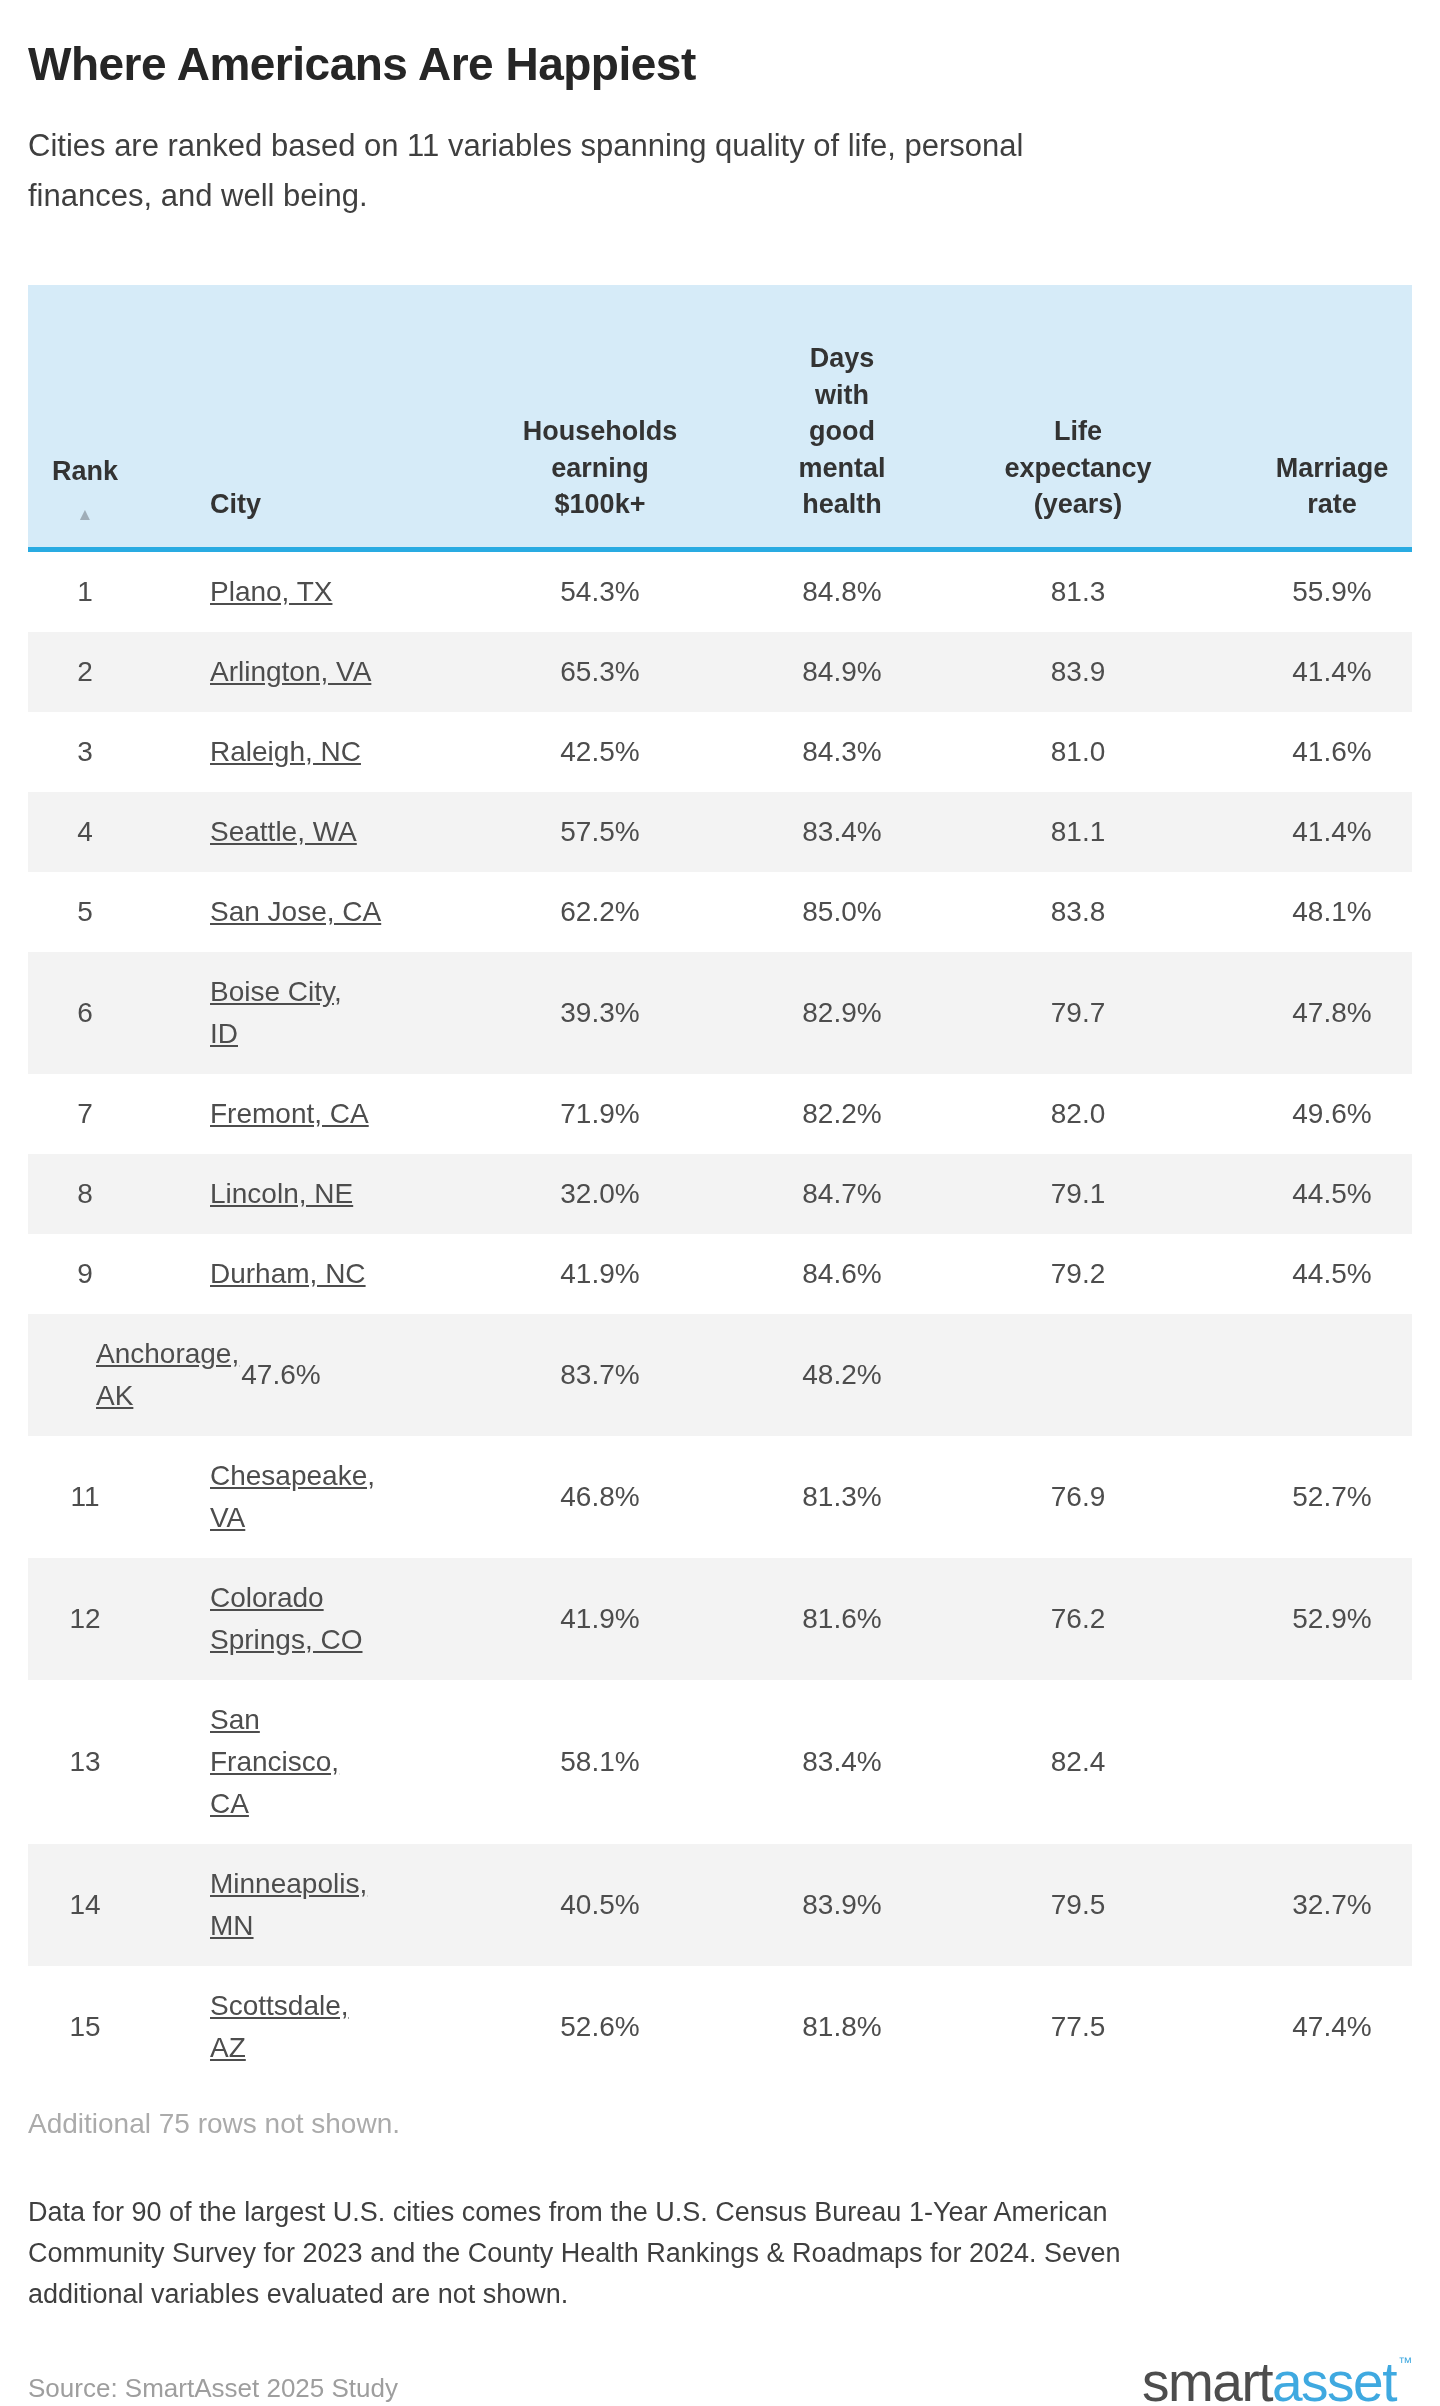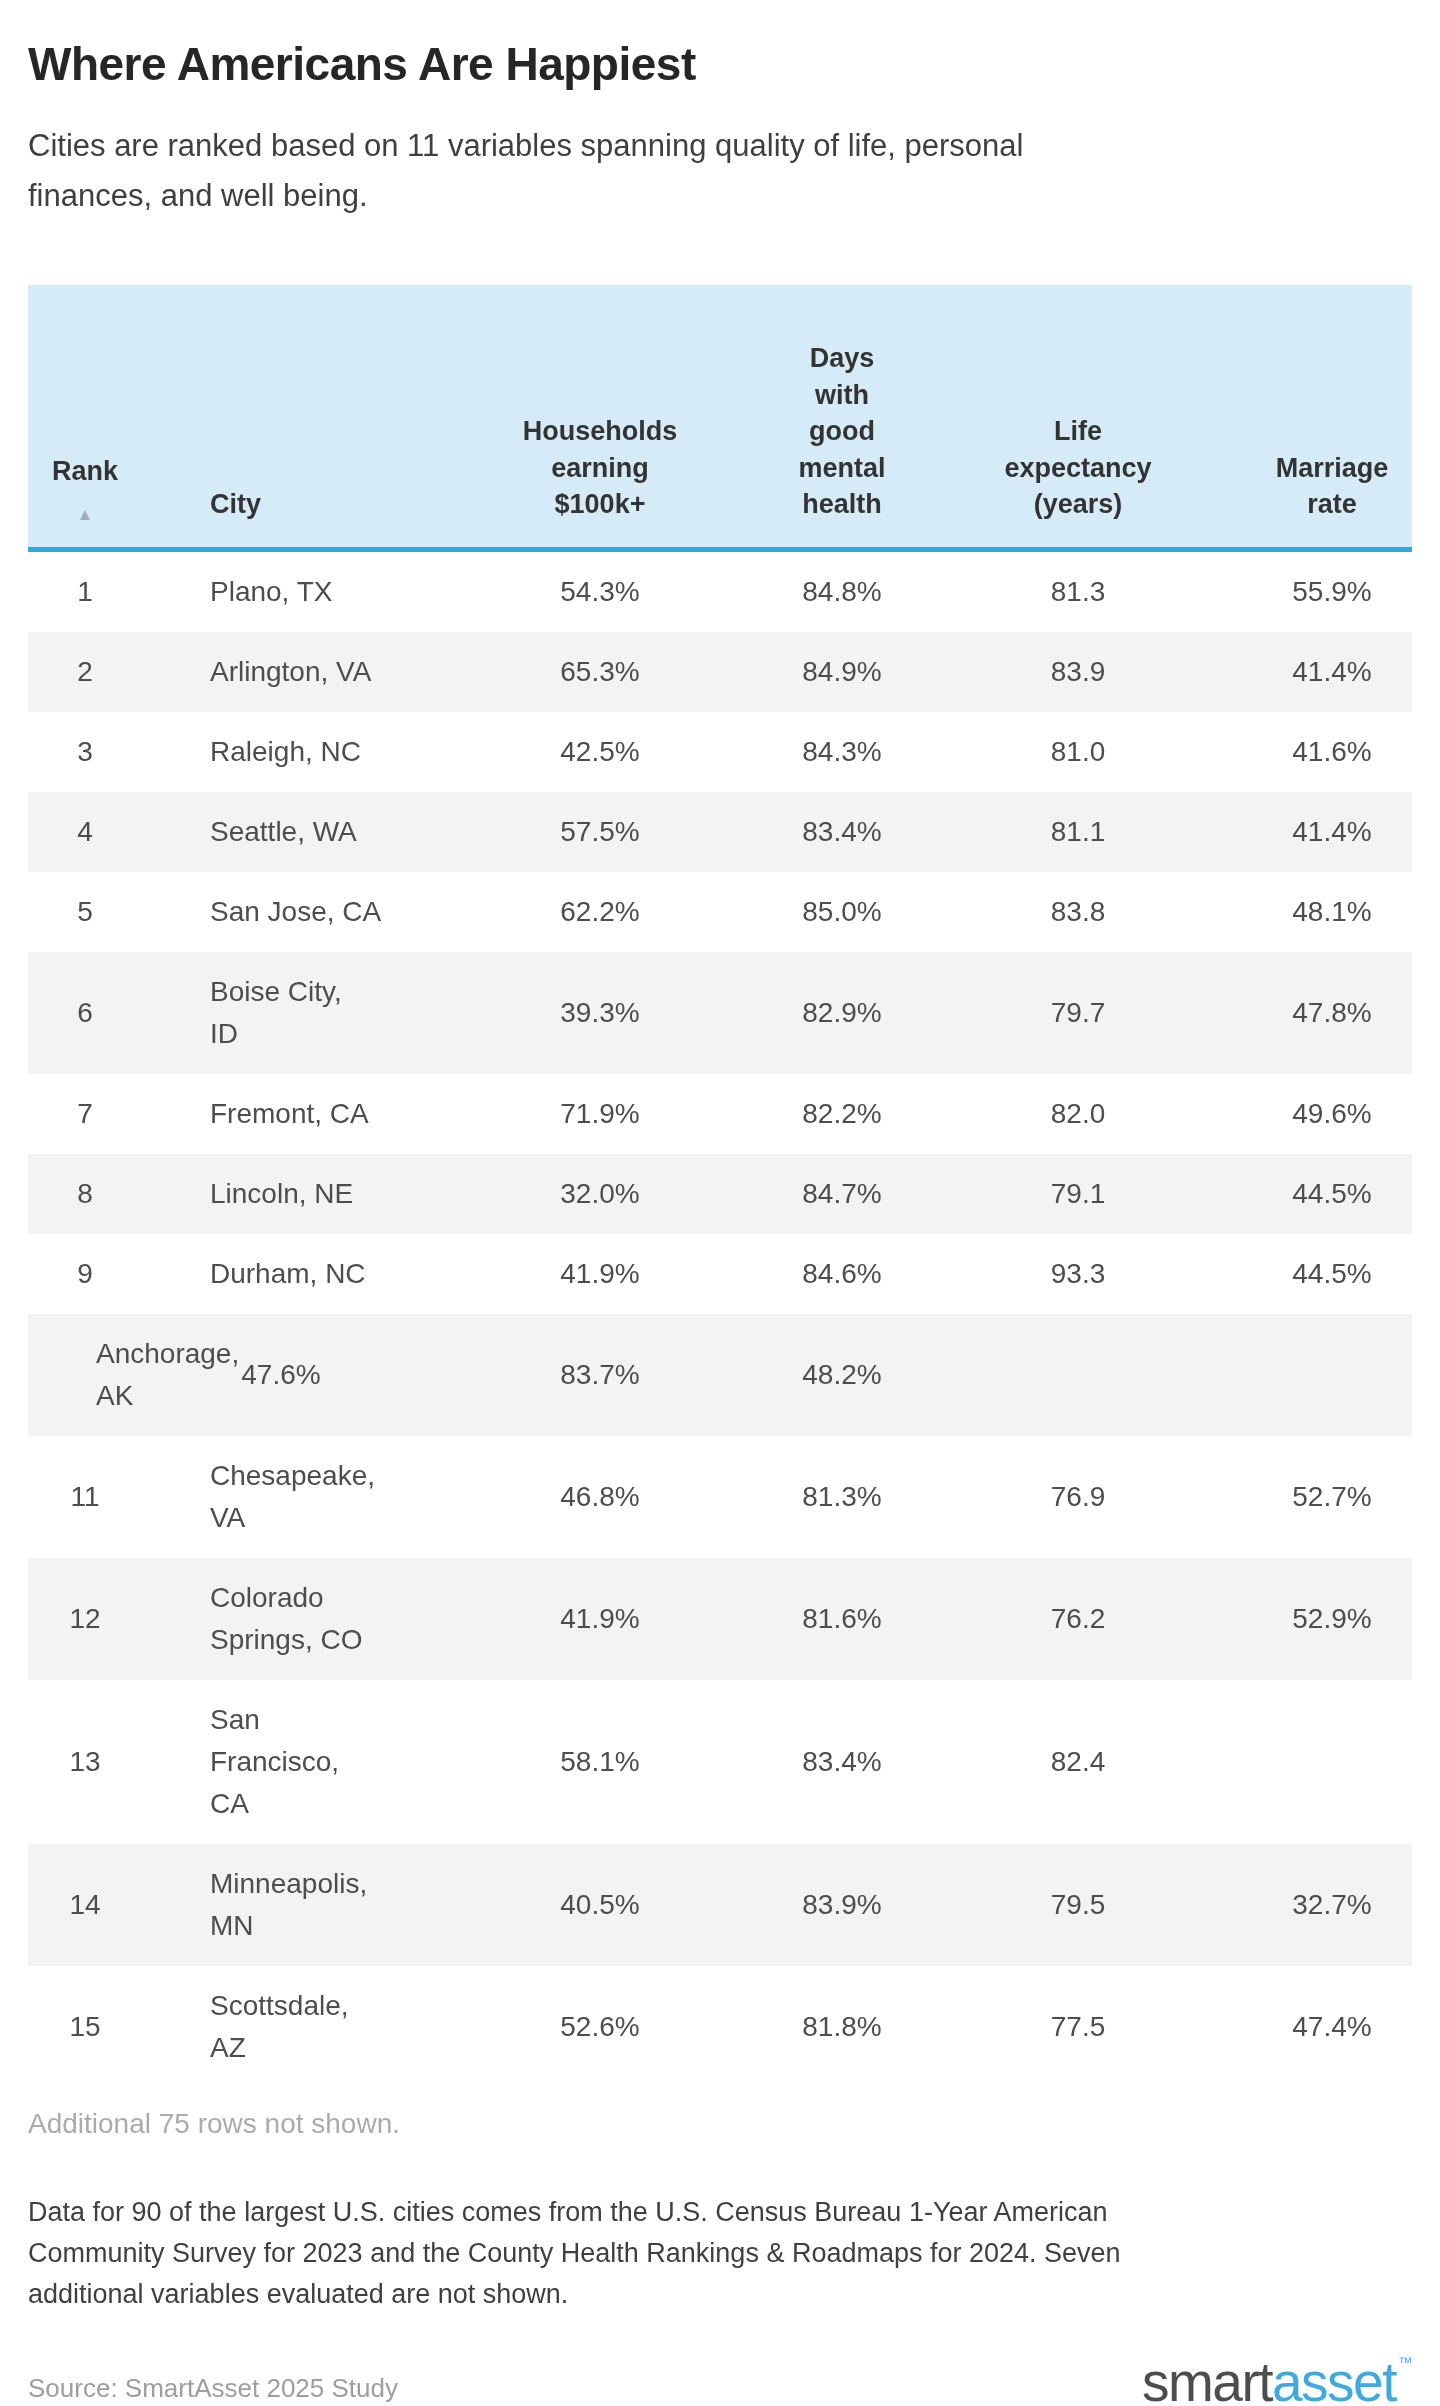--- a/index.html
+++ b/index.html
@@ -86,20 +86,21 @@
     font-size: 28px;
     line-height: 1.5;
     color: #4d4d4d;
     text-align: center;
     white-space: pre-line;
   }
   .td.col-city {
     justify-content: flex-start;
     text-align: left;
     padding-left: 68px;
+    text-decoration: underline;
   }
   
   .rows-note {
     margin: 20px 0 0 0;
     font-size: 28px;
     color: #ababab;
   }
   .footnote {
     margin: 52px 0 0 0;
     font-size: 27px;
@@ -237,21 +238,21 @@
       <div class="td">84.7%</div>
       <div class="td">79.1</div>
       <div class="td">44.5%</div>
     </div>
 
     <div class="row tr">
       <div class="td col-rank">9</div>
       <div class="td col-city">Durham, NC</div>
       <div class="td">41.9%</div>
       <div class="td">84.6%</div>
-      <div class="td">93.3</div>
+      <div class="td">79.2</div>
       <div class="td">44.5%</div>
     </div>
 
     <div class="row tr stripe">
       <div class="td col-city">Anchorage,
 AK</div>
       <div class="td">47.6%</div>
       <div class="td">83.7%</div>
       <div class="td">48.2%</div>
     </div>

